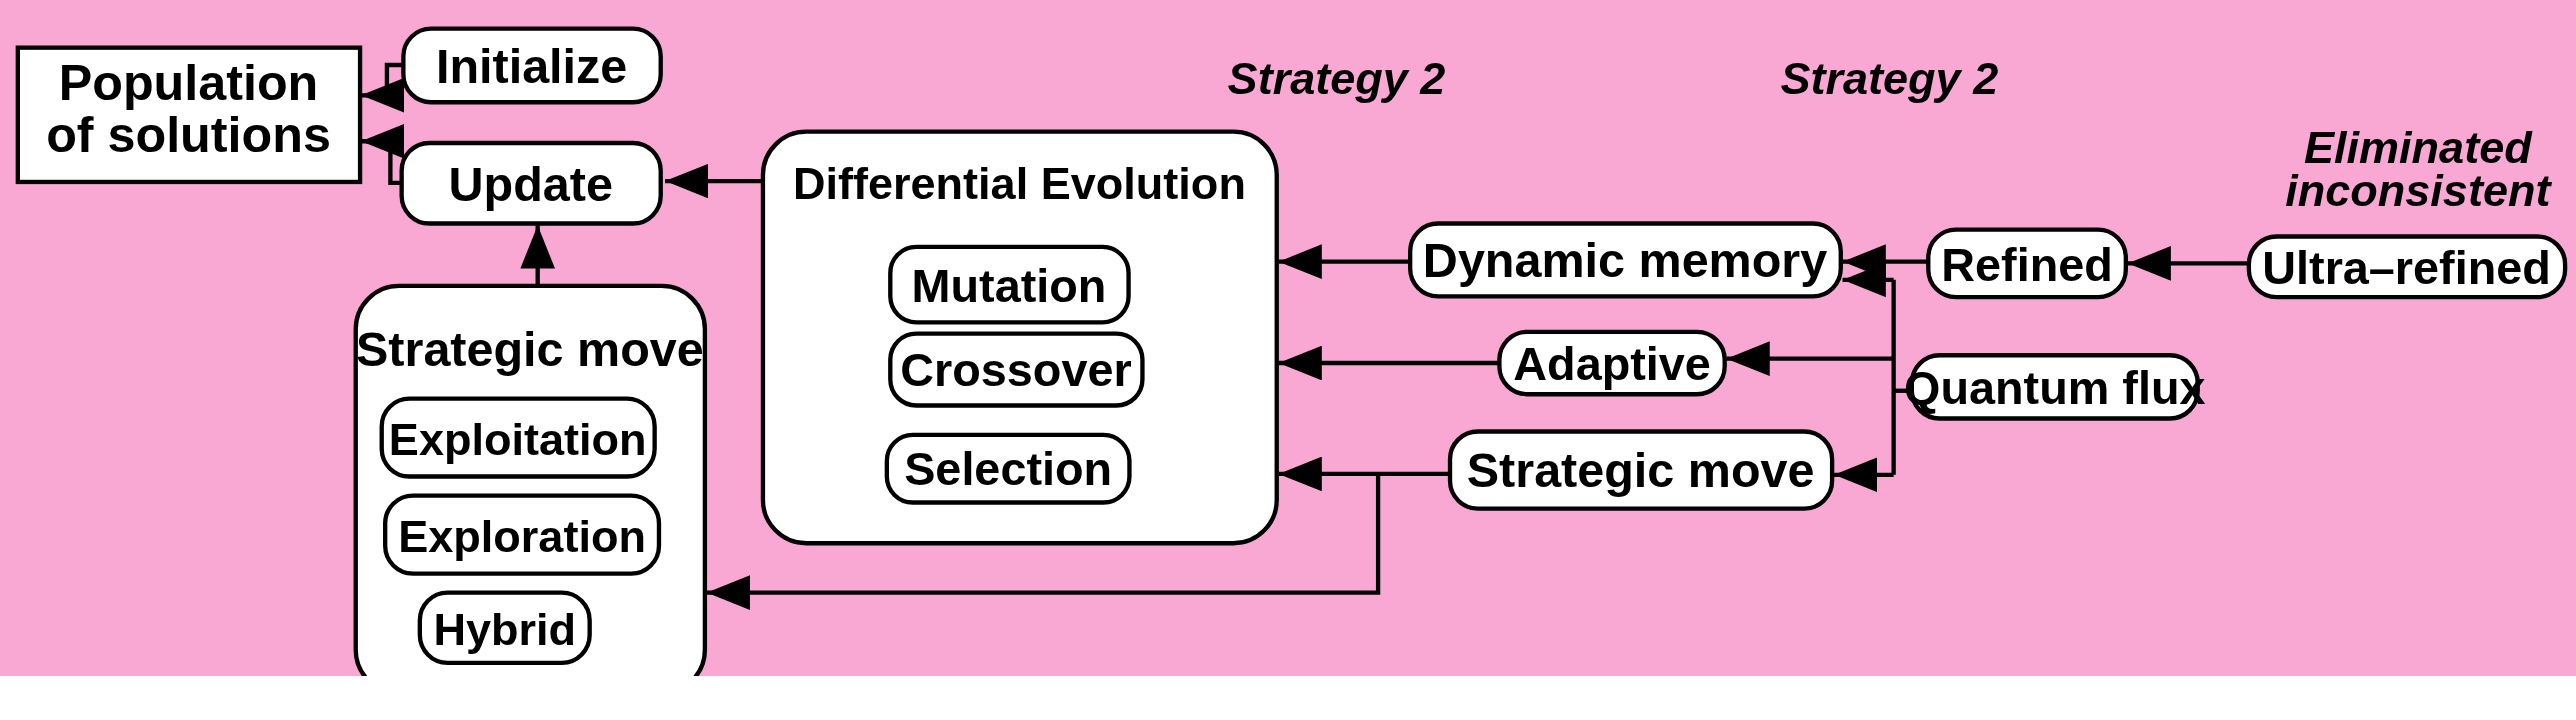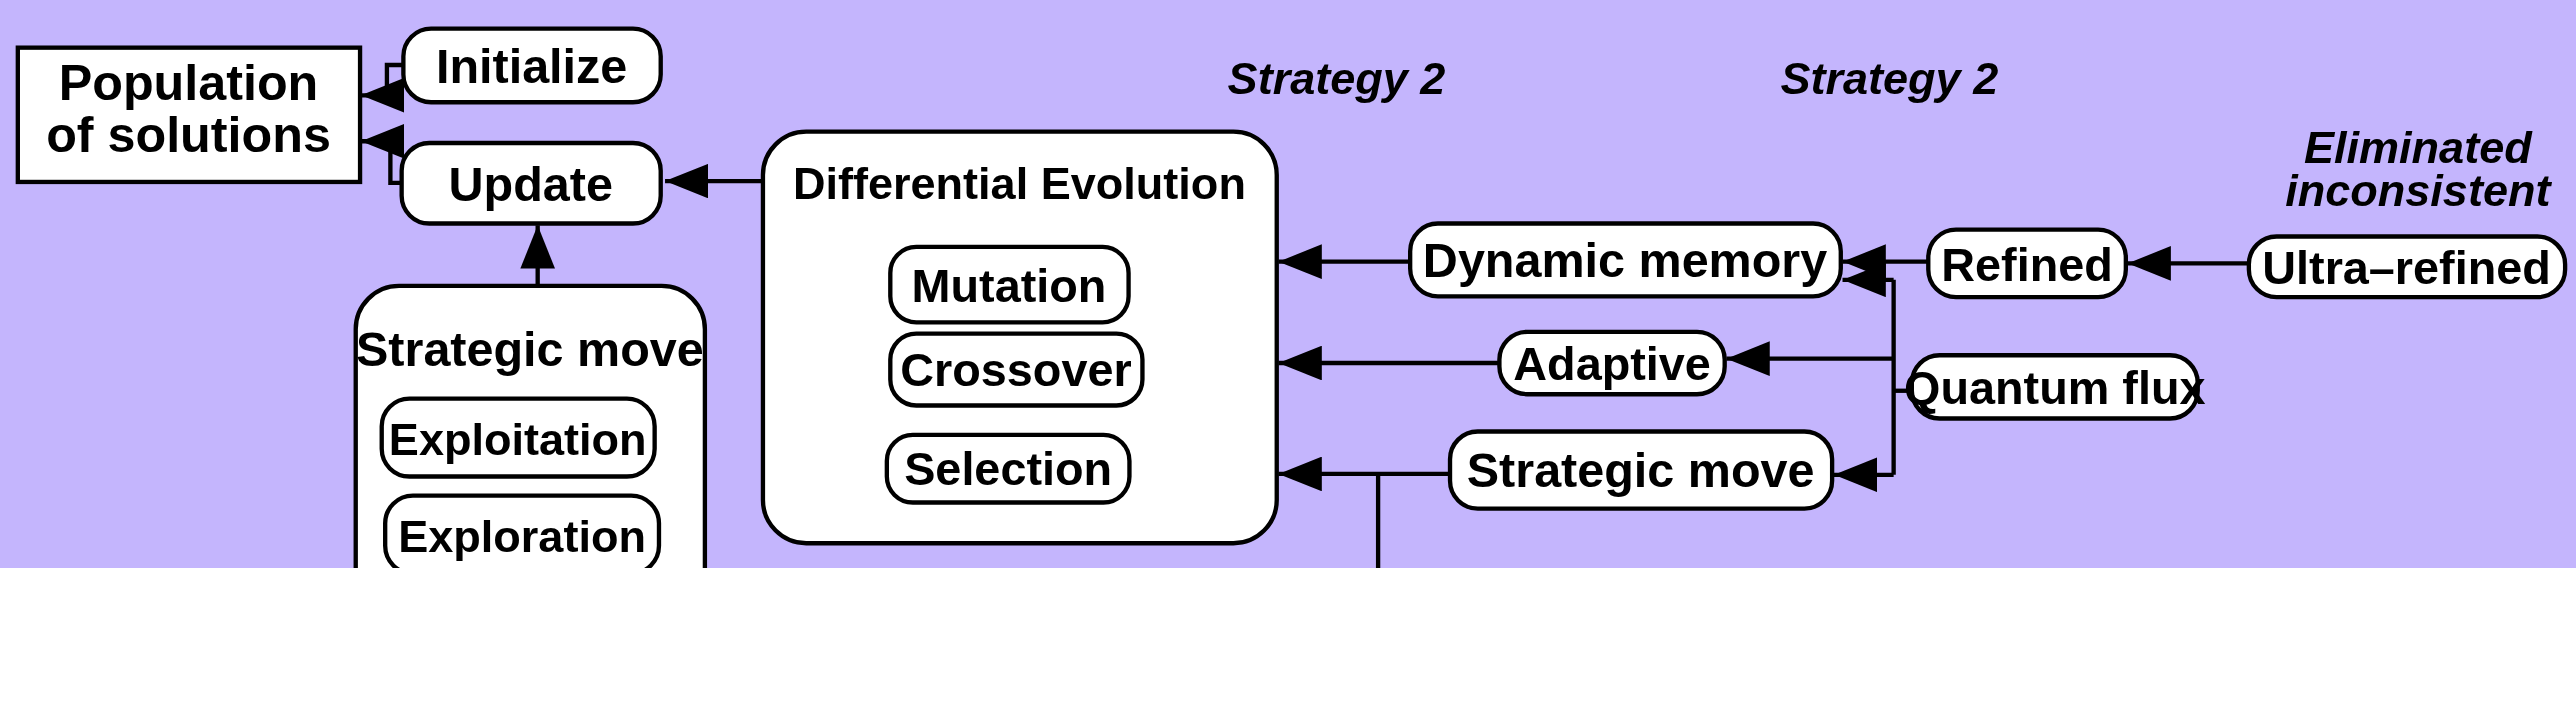--- a/index.html
+++ b/index.html
@@ -1,16 +1,16 @@
 <!DOCTYPE html>
 <html style="font-size:14px"><head>
 <meta charset="utf-8">
 <style>
   html,body{margin:0;padding:0;background:#ffffff;}
-  .stage{width:2576px;height:568px;position:relative;background:#c4b5fd;}
+  .stage{width:2576px;height:676px;position:relative;background:#f9a8d4;}
   svg{display:block;}
   svg text{
     font-family:"Liberation Sans", sans-serif;
     font-weight:bold;
     fill:#000000;
     text-anchor:middle;
   }
   svg text.it{font-style:italic;}
   .node{fill:#ffffff;stroke:#000000;stroke-width:5;}
   .edge{fill:none;stroke:#000000;stroke-width:5;}

